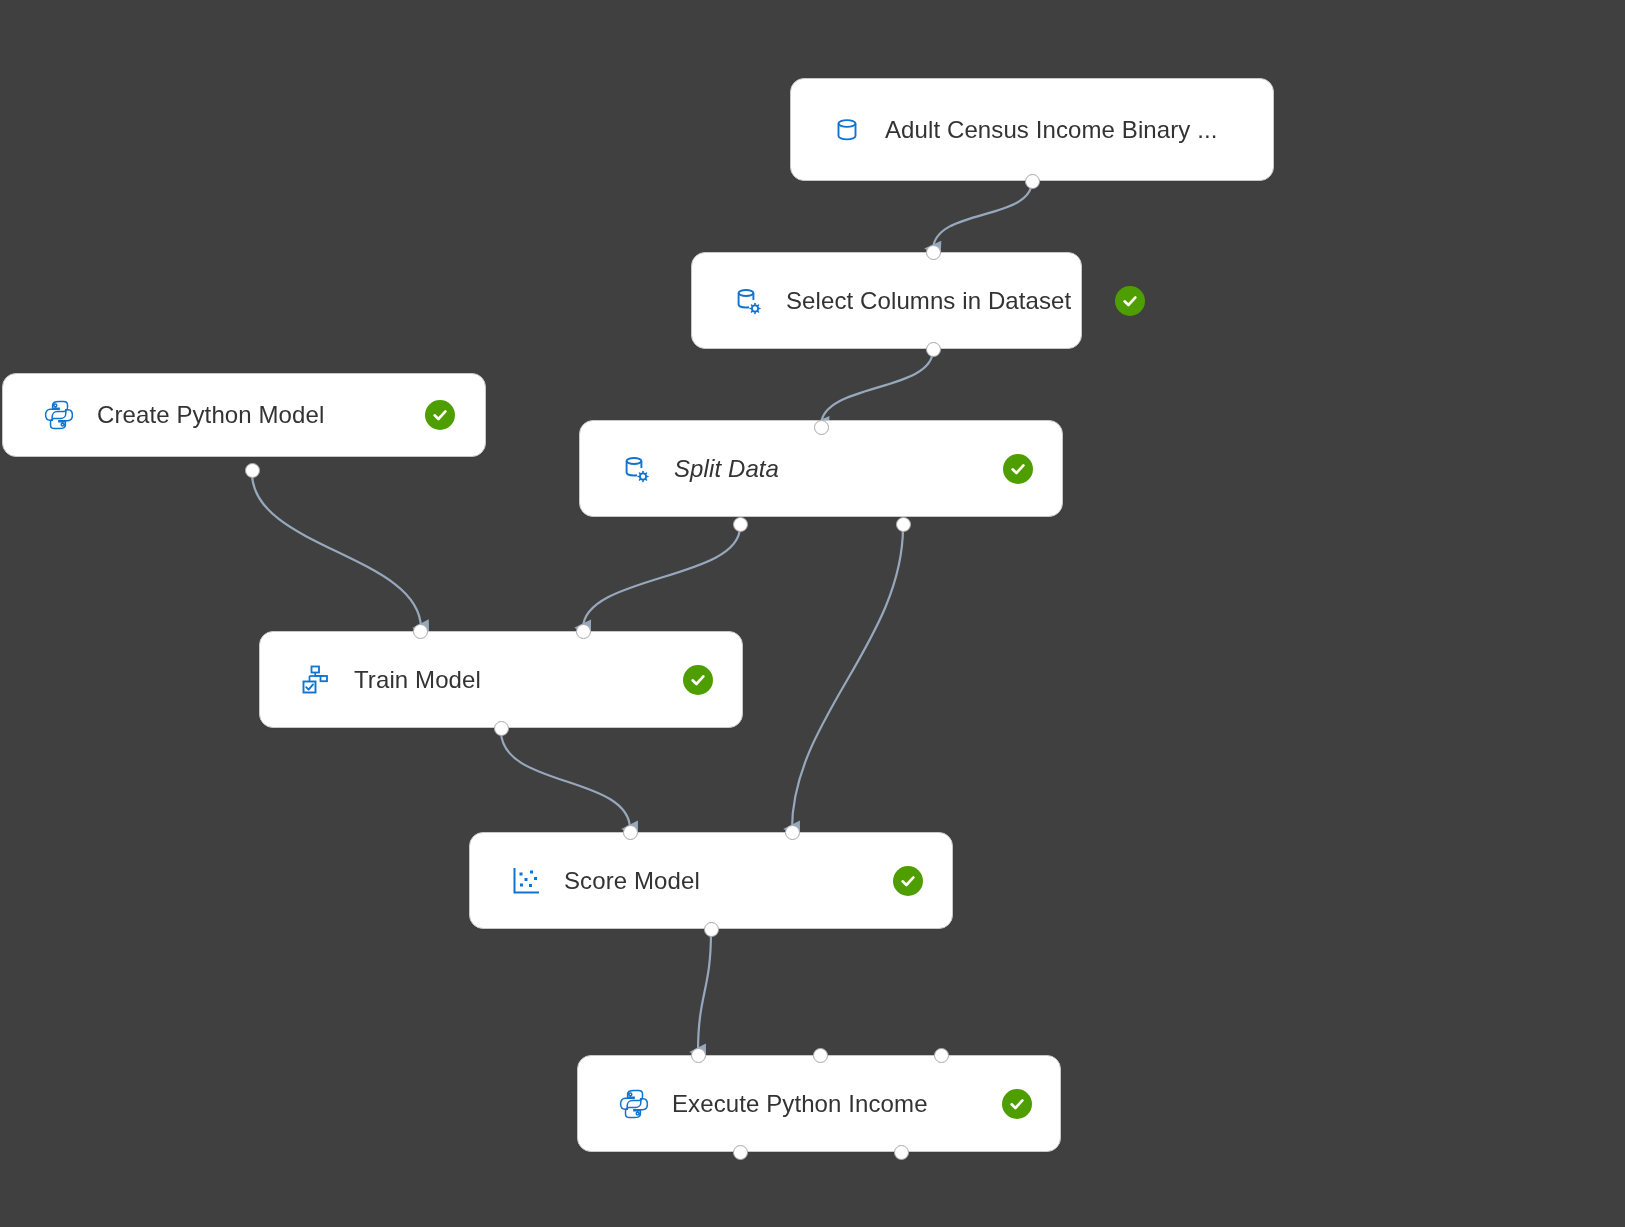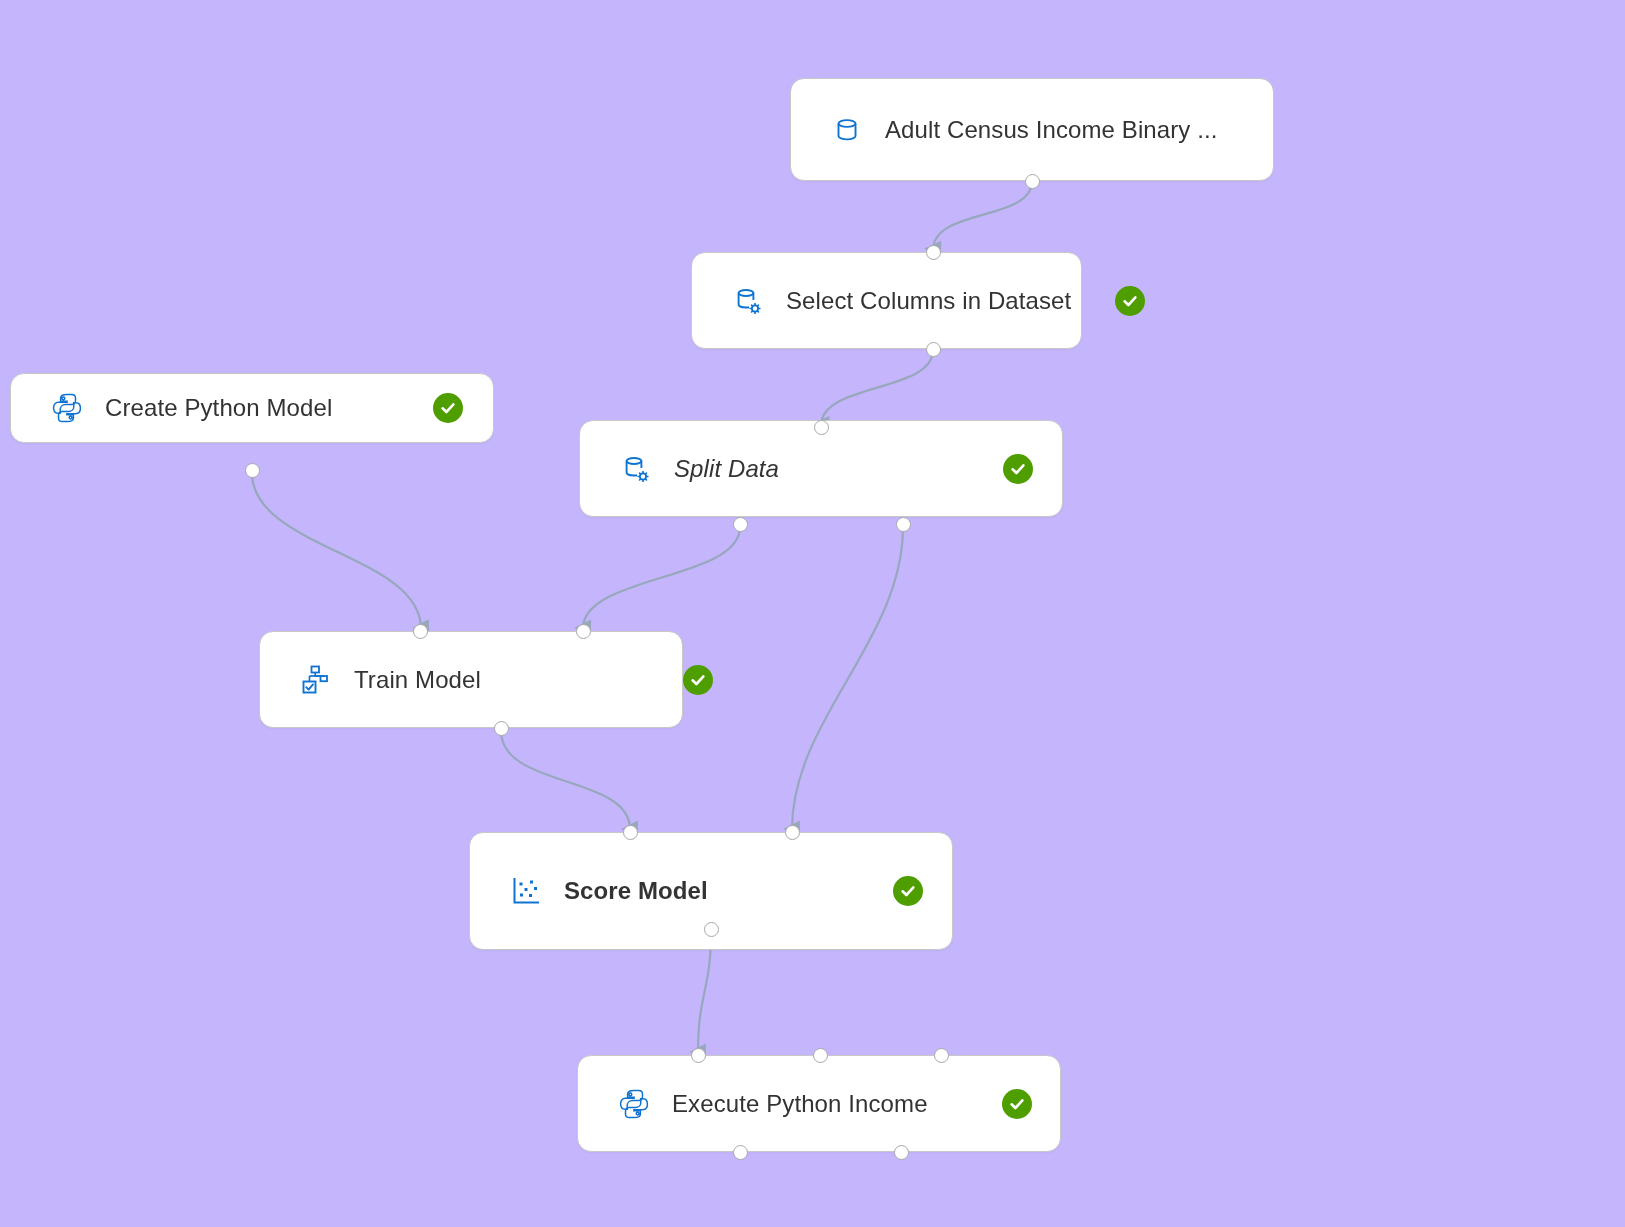--- a/index.html
+++ b/index.html
@@ -11,21 +11,21 @@
     width: 1625px;
     height: 1227px;
     background: #f2f2f2;
     font-family: "Liberation Sans", sans-serif;
     overflow: hidden;
   }
   #canvas {
     position: relative;
     width: 1625px;
     height: 1227px;
-    background: #c4b5fd;
+    background: #404040;
   }
   #edges {
     position: absolute;
     left: 0;
     top: 0;
     width: 1625px;
     height: 1227px;
     pointer-events: none;
   }
   .node {
@@ -134,21 +134,21 @@
             </g>
           </svg>
         </span>
         <span class="node-title">Select Columns in Dataset</span>
         <span class="status-badge" style="left: 423px; background: rgb(79, 158, 0);">
           <svg width="20" height="20" viewBox="0 0 20 20">
             <path d="M4.6 10.3 L8.4 14 L15.4 6.4" fill="none" stroke="#ffffff" stroke-width="2.6" stroke-linecap="round" stroke-linejoin="round"></path>
           </svg>
         </span>
       </div>
-      <div class="node" style="left: 10px; top: 373px; width: 484px; height: 70px;">
+      <div class="node" style="left: 2px; top: 373px; width: 484px; height: 84px;">
         <span class="node-icon">
           <svg width="34" height="34" viewBox="0 0 34 34">
             <path d="M16.9 3.4 c-3.6 0-6.3 1.1-6.3 3.6 v3.3 h6.5 v1 H8.2 c-2.6 0-4.6 1.8-4.6 5.4 c0 3.6 1.7 5.5 4.3 5.5 h2.3 v-3.6 c0-2.9 2.3-5.1 5.2-5.1 h6.2 c2.2 0 3.9-1.7 3.9-3.9 V7 c0-2.2-1.8-3.6-4-3.6 z M13.4 6 c.8 0 1.4.6 1.4 1.4 c0 .8-.6 1.4-1.4 1.4 c-.8 0-1.4-.6-1.4-1.4 c0-.8.6-1.4 1.4-1.4 z" fill="none" stroke="#0f73d1" stroke-width="1.5"></path>
             <path d="M17.1 30.6 c3.6 0 6.3-1.1 6.3-3.6 v-3.3 h-6.5 v-1 h8.9 c2.6 0 4.6-1.8 4.6-5.4 c0-3.6-1.7-5.5-4.3-5.5 h-2.3 v3.6 c0 2.9-2.3 5.1-5.2 5.1 h-6.2 c-2.2 0-3.9 1.7-3.9 3.9 v2.6 c0 2.2 1.8 3.6 4 3.6 z M20.6 28 c-.8 0-1.4-.6-1.4-1.4 c0-.8.6-1.4 1.4-1.4 c.8 0 1.4.6 1.4 1.4 c0 .8-.6 1.4-1.4 1.4 z" fill="none" stroke="#0f73d1" stroke-width="1.5"></path>
           </svg>
         </span>
         <span class="node-title">Create Python Model</span>
         <span class="status-badge" style="left: 422px; background: rgb(79, 158, 0);">
           <svg width="20" height="20" viewBox="0 0 20 20">
             <path d="M4.6 10.3 L8.4 14 L15.4 6.4" fill="none" stroke="#ffffff" stroke-width="2.6" stroke-linecap="round" stroke-linejoin="round"></path>
@@ -174,40 +174,40 @@
             </g>
           </svg>
         </span>
         <span class="node-title">Split Data</span>
         <span class="status-badge" style="left: 423px; background: rgb(79, 158, 0);">
           <svg width="20" height="20" viewBox="0 0 20 20">
             <path d="M4.6 10.3 L8.4 14 L15.4 6.4" fill="none" stroke="#ffffff" stroke-width="2.6" stroke-linecap="round" stroke-linejoin="round"></path>
           </svg>
         </span>
       </div>
-      <div class="node" style="left: 259px; top: 631px; width: 424px; height: 97px;">
+      <div class="node" style="left: 259px; top: 631px; width: 484px; height: 97px;">
         <span class="node-icon">
           <svg width="34" height="34" viewBox="0 0 34 34">
             <rect x="12.5" y="3.5" width="7.5" height="6" fill="none" stroke="#0f73d1" stroke-width="1.8"></rect>
             <rect x="21.5" y="13" width="6.5" height="5.2" fill="none" stroke="#0f73d1" stroke-width="1.8"></rect>
             <rect x="4.5" y="18.5" width="12" height="11" fill="none" stroke="#0f73d1" stroke-width="1.9"></rect>
             <path d="M16.2 9.5 V13 H24.7 V13" fill="none" stroke="#0f73d1" stroke-width="1.7"></path>
             <path d="M10.5 13 H24.7" fill="none" stroke="#0f73d1" stroke-width="1.7"></path>
             <path d="M10.5 13 V18.5" fill="none" stroke="#0f73d1" stroke-width="1.7"></path>
             <path d="M7.2 24.2 L9.6 26.6 L14 21.4" fill="none" stroke="#0f73d1" stroke-width="1.9" stroke-linecap="round" stroke-linejoin="round"></path>
           </svg>
         </span>
         <span class="node-title">Train Model</span>
         <span class="status-badge" style="left: 423px; background: rgb(79, 158, 0);">
           <svg width="20" height="20" viewBox="0 0 20 20">
             <path d="M4.6 10.3 L8.4 14 L15.4 6.4" fill="none" stroke="#ffffff" stroke-width="2.6" stroke-linecap="round" stroke-linejoin="round"></path>
           </svg>
         </span>
       </div>
-      <div class="node" style="left: 469px; top: 832px; width: 484px; height: 118px; font-weight: bold;">
+      <div class="node" style="left: 469px; top: 832px; width: 484px; height: 97px;">
         <span class="node-icon">
           <svg width="34" height="34" viewBox="0 0 34 34">
             <path d="M5.5 4 V28.5 H30" fill="none" stroke="#0f73d1" stroke-width="2"></path>
             <g fill="#0f73d1">
               <rect x="10.5" y="8.5" width="3" height="3"></rect>
               <rect x="21" y="6.5" width="3" height="3"></rect>
               <rect x="15.5" y="14" width="3" height="3"></rect>
               <rect x="25" y="13" width="3" height="3"></rect>
               <rect x="11" y="19.5" width="3" height="3"></rect>
               <rect x="20" y="20" width="3" height="3"></rect>

